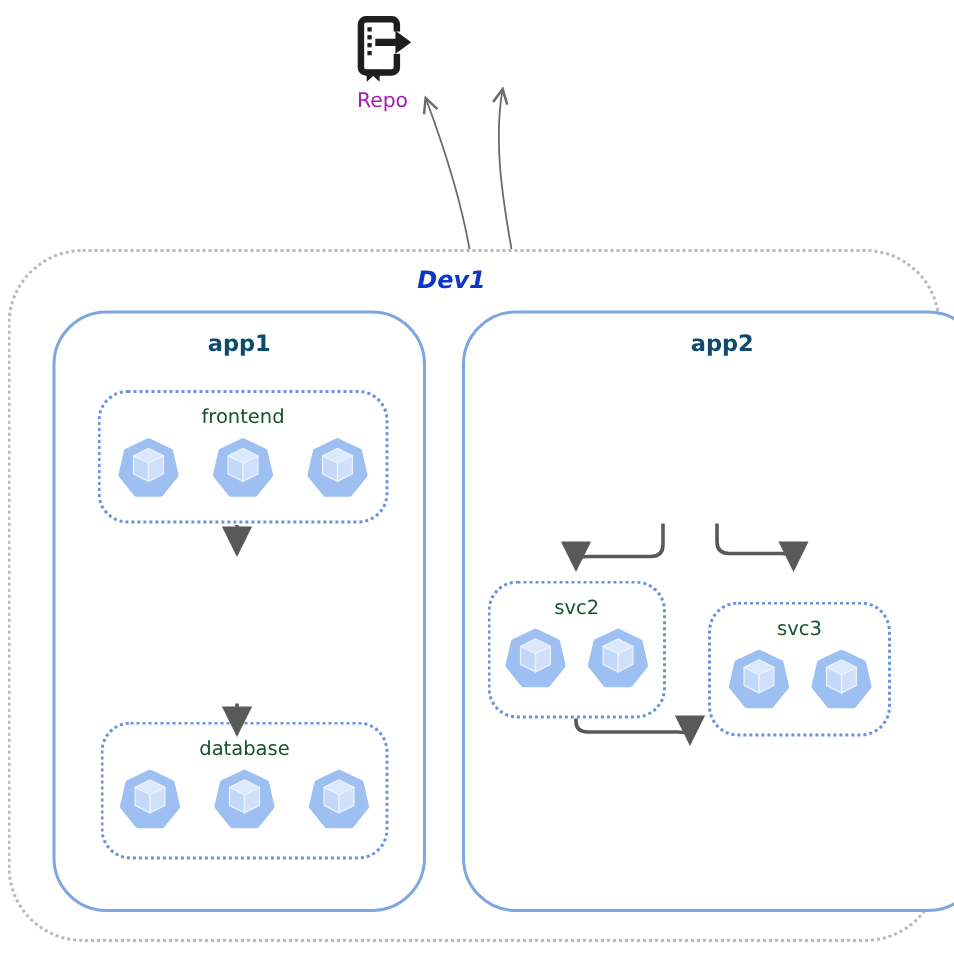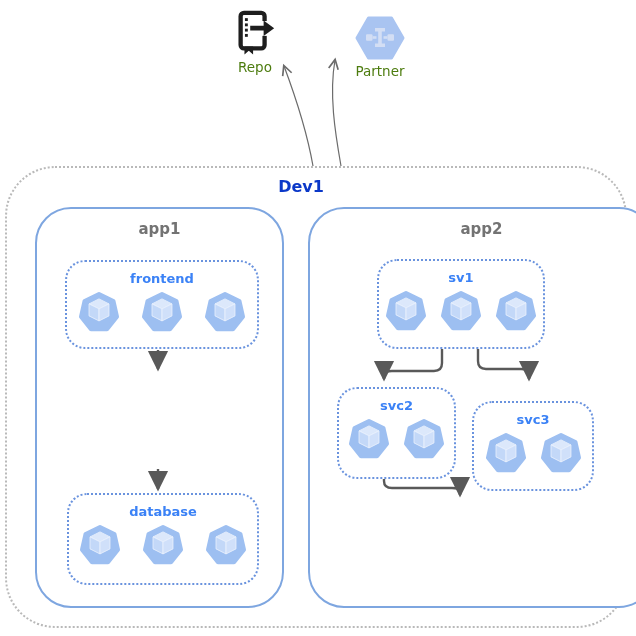--- a/index.html
+++ b/index.html
@@ -2,59 +2,59 @@
 <html><head>
 <meta charset="utf-8">
 <style>
   html,body{margin:0;padding:0;background:#fff;}
   #canvas{
     position:relative;width:636px;height:636px;background:#ffffff;
     font-family:"DejaVu Sans","Liberation Sans",sans-serif;overflow:hidden;
   }
   
   .ext-node{position:absolute;display:flex;flex-direction:column;align-items:center;width:70px;}
-  .ext-node .ext-label{margin-top:3px;font-size:13.5px;color:#4d7c0f;white-space:nowrap;}
+  .ext-node .ext-label{margin-top:3px;font-size:13.5px;color:#a21caf;white-space:nowrap;}
   #node-repo{left:220px;top:10px;}
   #node-partner{left:345px;top:16px;}
 
   
   .boundary{
     position:absolute;left:5px;top:166px;width:622px;height:462px;
     border:2px dotted #b9b9b9;border-radius:50px;box-sizing:border-box;
   }
   .boundary-label{
     position:absolute;left:269px;top:177px;width:64px;text-align:center;
-    font-weight:bold;font-size:16px;color:#0b38c8;
+    font-weight:bold;font-size:16px;color:#0b38c8;font-style:italic;
   }
 
   
   .app{
     position:absolute;border:2px solid #7ea6e0;border-radius:36px;
     box-sizing:border-box;background:#fff;
   }
   #app1{left:35px;top:207px;width:249px;height:401px;}
   #app2{left:308px;top:207px;width:347px;height:401px;}
-  .app-label{text-align:center;margin-top:11px;font-weight:bold;font-size:15px;color:#737373;}
+  .app-label{text-align:center;margin-top:11px;font-weight:bold;font-size:15px;color:#0c4a6e;}
 
   
   .svc{
     position:absolute;border:2px dotted #6a93de;border-radius:20px;
     box-sizing:border-box;display:flex;flex-direction:column;align-items:center;
   }
-  .svc-label{margin-top:9px;font-weight:bold;font-size:13px;color:#3b82f6;}
+  .svc-label{margin-top:9px;font-weight:normal;font-size:13px;color:#14532d;}
   .pods{display:flex;margin-top:5px;gap:19px;align-items:center;justify-content:center;}
   #app2 .pods{gap:11px;}
   .pod{width:44px;height:42px;flex:0 0 auto;}
 
   #svc-frontend{left:28px;top:51px;width:194px;height:89px;}
   #svc-backend{left:28px;top:168px;width:194px;height:92px;}
-  #svc-database{left:30px;top:284px;width:192px;height:92px;}
+  #svc-database{left:30px;top:272px;width:192px;height:92px;}
 
   #svc-sv1{left:67px;top:50px;width:168px;height:90px;}
-  #svc-svc2{left:27px;top:178px;width:119px;height:92px;}
+  #svc-svc2{left:15px;top:178px;width:119px;height:92px;}
   #svc-svc3{left:162px;top:192px;width:122px;height:90px;}
   #svc-svc4{left:59px;top:292px;width:186px;height:88px;}
 
   
   #edges{position:absolute;left:0;top:0;width:636px;height:636px;pointer-events:none;}
   .hidden-defs{position:absolute;width:0;height:0;}
 </style>
 </head>
 <body>
 
@@ -82,33 +82,20 @@
         <rect x="13.5" y="14" width="3" height="3"></rect>
         <rect x="13.5" y="19.5" width="3" height="3"></rect>
         <rect x="13.5" y="25" width="3" height="3"></rect>
         <path d="M19,16.5 h14 v-5.5 l11,8 l-11,8 v-5.5 h-14 z"></path>
         <path d="M13,38 v8.5 l4.5,-4 l4.5,4 v-8.5 z"></path>
       </g>
     </svg>
     <div class="ext-label">Repo</div>
   </div>
 
-  <div class="ext-node" id="node-partner">
-    <svg width="50" height="44" viewBox="0 0 50 44">
-      <polygon points="2,22 13.5,2 36.5,2 48,22 36.5,42 13.5,42" fill="#a9c4f1" stroke="#a9c4f1" stroke-width="3" stroke-linejoin="round"></polygon>
-      <g fill="#d3def4">
-        <path d="M20,12 h10 v3.5 h-3.2 v12 h3.2 v3.5 h-10 v-3.5 h3.2 v-12 h-3.2 z"></path>
-        <rect x="11" y="18.2" width="6.5" height="6.5" rx="1"></rect>
-        <rect x="17.5" y="20.2" width="4" height="2.6"></rect>
-        <rect x="32.5" y="18.2" width="6.5" height="6.5" rx="1"></rect>
-        <rect x="28.5" y="20.2" width="4" height="2.6"></rect>
-      </g>
-    </svg>
-    <div class="ext-label">Partner</div>
-  </div>
 
   <div class="boundary"></div>
   <div class="boundary-label">Dev1</div>
 
   <div class="app" id="app1">
     <div class="app-label">app1</div>
 
     <div class="svc" id="svc-frontend">
       <div class="svc-label">frontend</div>
       <div class="pods">
@@ -137,34 +124,20 @@
           <svg class="pod" viewBox="0 0 40 40">
             <use href="#pod-shape"></use>
           </svg>
         </div>
     </div>
   </div>
 
   <div class="app" id="app2">
     <div class="app-label">app2</div>
 
-    <div class="svc" id="svc-sv1">
-      <div class="svc-label">sv1</div>
-      <div class="pods">
-          <svg class="pod" viewBox="0 0 40 40">
-            <use href="#pod-shape"></use>
-          </svg>
-          <svg class="pod" viewBox="0 0 40 40">
-            <use href="#pod-shape"></use>
-          </svg>
-          <svg class="pod" viewBox="0 0 40 40">
-            <use href="#pod-shape"></use>
-          </svg>
-        </div>
-    </div>
 
     <div class="svc" id="svc-svc2">
       <div class="svc-label">svc2</div>
       <div class="pods">
           <svg class="pod" viewBox="0 0 40 40">
             <use href="#pod-shape"></use>
           </svg>
           <svg class="pod" viewBox="0 0 40 40">
             <use href="#pod-shape"></use>
           </svg>

